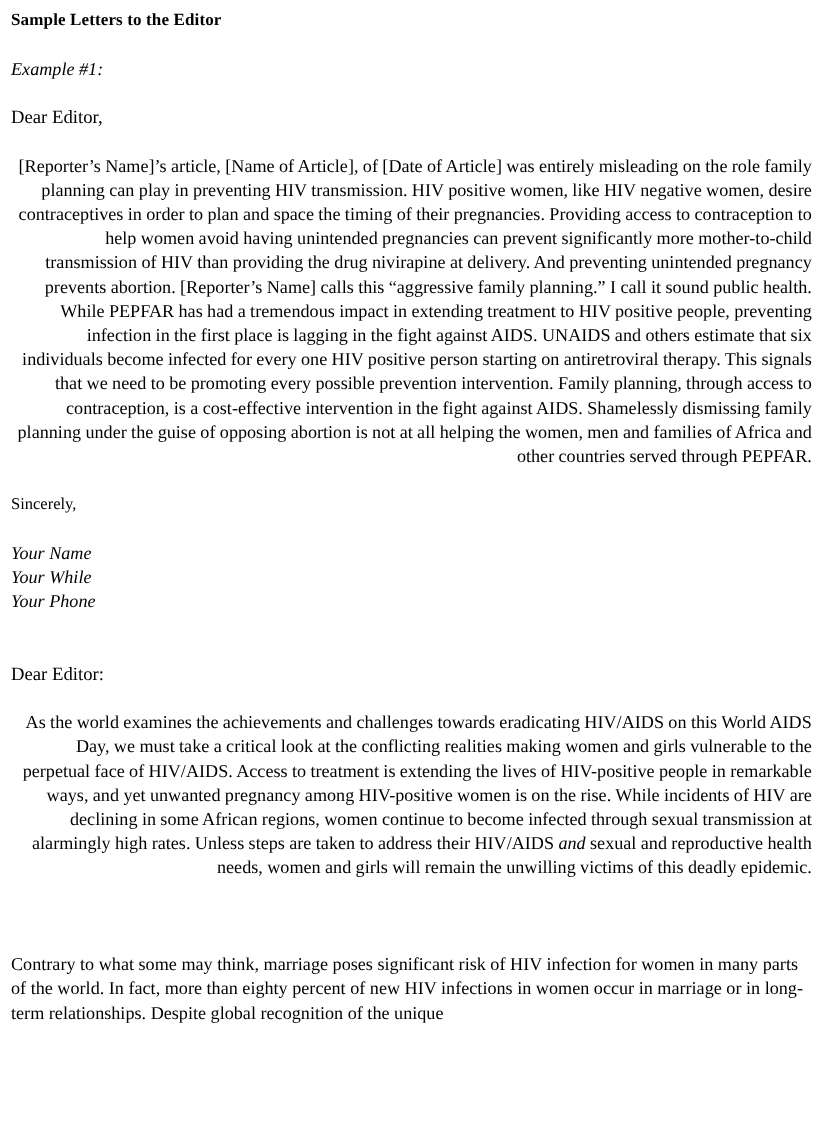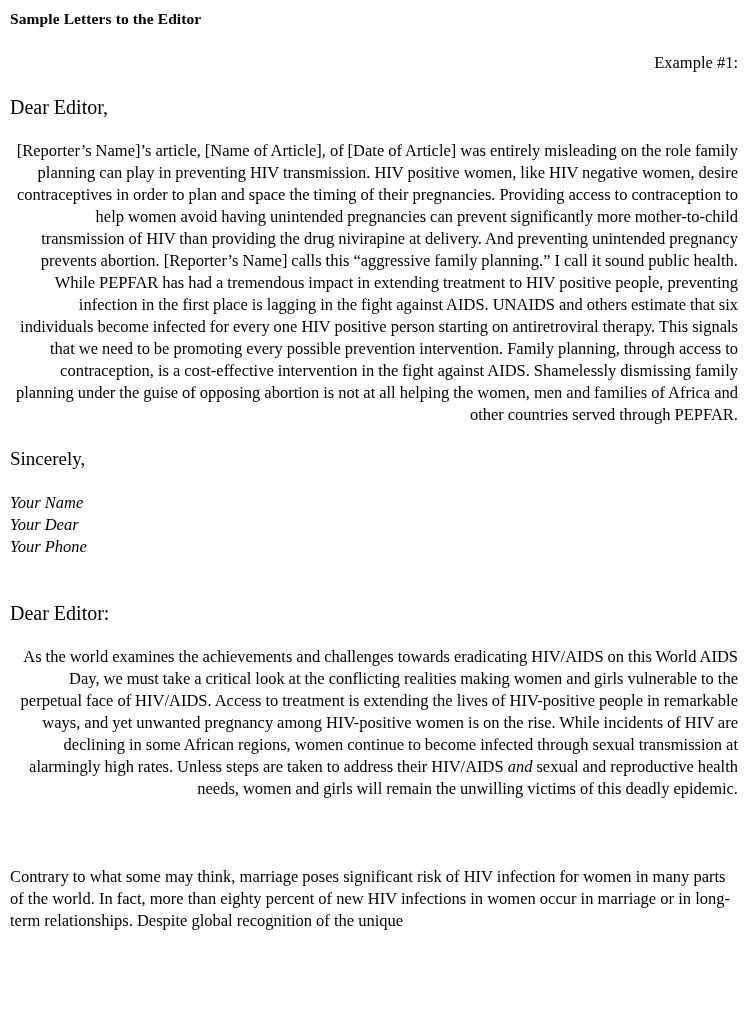--- a/index.html
+++ b/index.html
@@ -24,38 +24,38 @@
   }
   .doc-title {
     font-size: 15.5px;
     font-weight: bold;
     line-height: 22px;
     margin: 0 0 22px 0;
     letter-spacing: 0.1px;
   }
   .example-label {
     font-size: 16.5px;
+    font-style: italic;
     line-height: 22px;
     margin: 0 0 22px 0;
-    text-align: right;
   }
   .salutation {
-    font-size: 20px;
+    font-size: 17px;
     line-height: 22px;
     margin: 0 0 22px 0;
   }
   .body-par {
     font-size: 16.5px;
     line-height: 22px;
     margin: 0 0 22px 0;
     text-align: right;
     word-spacing: -0.15px;
   }
   .closing {
-    font-size: 19px;
+    font-size: 15px;
     line-height: 22px;
     margin: 0 0 22px 0;
   }
   .sig-block {
     font-size: 16.5px;
     line-height: 22px;
     margin: 0 0 0 0;
   }
   .sig-line {
     display: block;
@@ -86,21 +86,21 @@
   <p class="example-label">Example #1:</p>
 
   <p class="salutation">Dear Editor,</p>
 
   <p class="body-par">[Reporter’s Name]’s article, [Name of Article], of [Date of Article] was entirely misleading on the role family planning can play in preventing HIV transmission.   HIV positive women, like HIV negative women, desire contraceptives in order to plan and space the timing of their pregnancies.    Providing access to contraception to help women avoid having unintended pregnancies can prevent significantly more mother-to-child transmission of HIV than providing the drug nivirapine at delivery.  And preventing unintended pregnancy prevents abortion.  [Reporter’s Name] calls this “aggressive family planning.”  I call it sound public health.  While PEPFAR has had a tremendous impact in extending treatment to HIV positive people, preventing infection in the first place is lagging in the fight against AIDS.   UNAIDS and others estimate that six individuals become infected for every one HIV positive person starting on antiretroviral therapy.  This signals that we need to be promoting every possible prevention intervention.  Family planning, through access to contraception, is a cost-effective intervention in the fight against AIDS.  Shamelessly dismissing family planning under the guise of opposing abortion is not at all helping the women, men and families of Africa and other countries served through PEPFAR.</p>
 
   <p class="closing">Sincerely,</p>
 
   <div class="sig-block">
     <span class="sig-line">Your Name</span>
-    <span class="sig-line">Your Dear</span>
+    <span class="sig-line">Your While</span>
     <span class="sig-line">Your Phone</span>
   </div>
 
   <div class="gap-double"></div>
 
 
   <p class="salutation">Dear Editor:</p>
 
   <p class="body-par"><span>As the world examines the achievements and challenges towards eradicating HIV/AIDS on this World AIDS Day, we must take a critical look at the conflicting realities making women and girls vulnerable to the perpetual face of HIV/AIDS. Access to treatment is extending the lives of HIV-positive people in remarkable ways, and yet unwanted pregnancy among HIV-positive women is on the rise.  While incidents of HIV are declining in some African regions, women continue to become infected through sexual transmission at alarmingly high rates.  Unless steps are taken to address their HIV/AIDS </span><em class="inline-em">and</em><span> sexual and reproductive health needs, women and girls will remain the unwilling victims of this deadly epidemic.</span></p>
 

